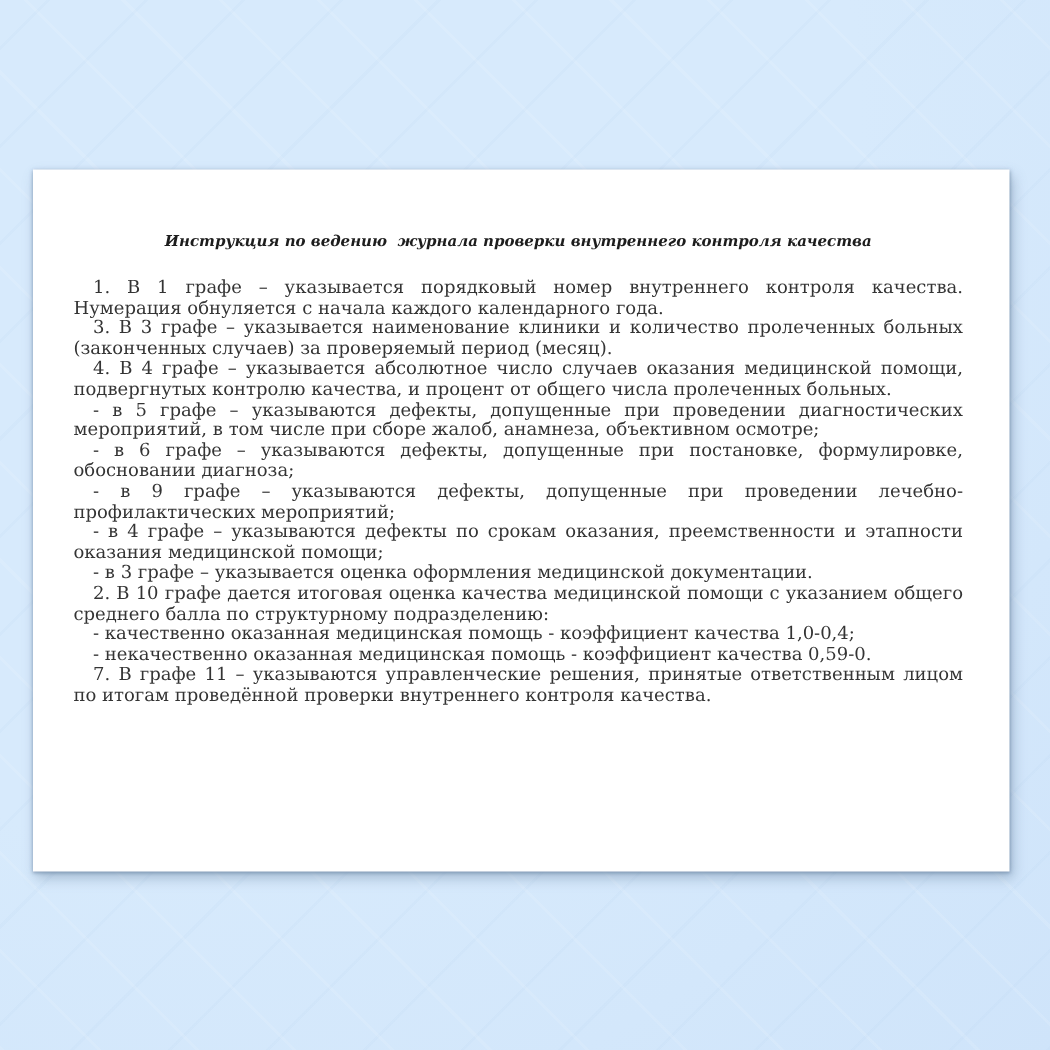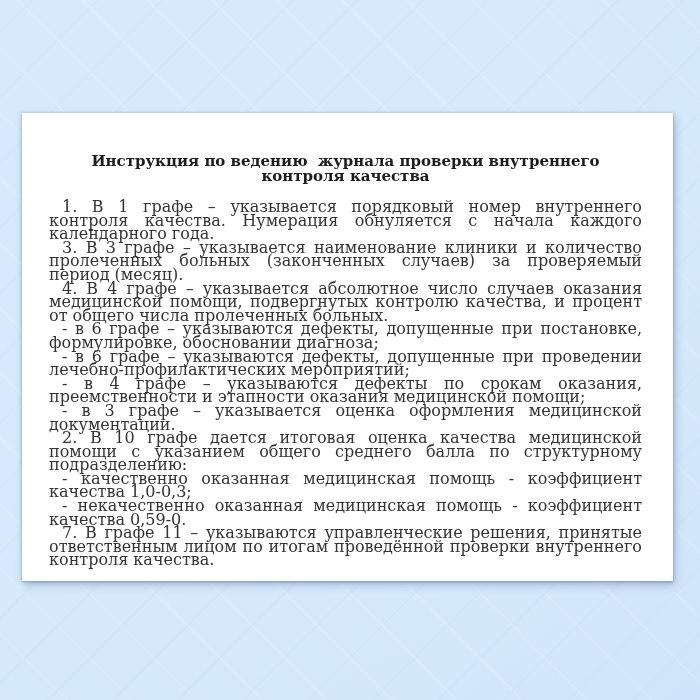--- a/index.html
+++ b/index.html
@@ -34,53 +34,55 @@
     box-shadow:
       0 1px 2px rgba(110, 135, 165, 0.55),
       2px 4px 8px rgba(105, 130, 160, 0.45),
       0 0 3px rgba(130, 150, 175, 0.35);
   }
   .page-inner {
     padding: 41px 31px 0 27px;
     color: var(--text-color);
   }
   .doc-title {
-    font-size: 15px;
+    font-size: 10px;
     font-weight: bold;
     color: var(--title-color);
     text-align: center;
     white-space: pre-wrap;
     margin-bottom: 16px;
     line-height: 15px;
+    font-style: italic;
   }
   .doc-body {
-    font-size: 16px;
+    font-size: 12px;
     line-height: 13.6px;
     text-align: justify;
   }
   .doc-body p {
     text-indent: 13px;
     margin: 0;
   }
 </style>
 </head>
 <body>
 
 <div class="desk">
   <div class="page">
     <div class="page-inner">
       <div class="doc-title">Инструкция по ведению  журнала проверки внутреннего контроля качества</div>
       <div class="doc-body">
           <p>1. В 1 графе – указывается порядковый номер внутреннего контроля качества. Нумерация обнуляется с начала каждого календарного года.</p>
           <p>3. В 3 графе – указывается наименование клиники и количество пролеченных больных (законченных случаев) за проверяемый период (месяц).</p>
           <p>4. В 4 графе – указывается абсолютное число случаев оказания медицинской помощи, подвергнутых контролю качества, и процент от общего числа пролеченных больных.</p>
+          <p>- в 5 графе – указываются дефекты, допущенные при проведении диагностических мероприятий, в том числе при сборе жалоб, анамнеза, объективном осмотре;</p>
           <p>- в 6 графе – указываются дефекты, допущенные при постановке, формулировке, обосновании диагноза;</p>
-          <p>- в 6 графе – указываются дефекты, допущенные при проведении лечебно-профилактических мероприятий;</p>
+          <p>- в 9 графе – указываются дефекты, допущенные при проведении лечебно-профилактических мероприятий;</p>
           <p>- в 4 графе – указываются дефекты по срокам оказания, преемственности и этапности оказания медицинской помощи;</p>
           <p>- в 3 графе – указывается оценка оформления медицинской документации.</p>
           <p>2. В 10 графе дается итоговая оценка качества медицинской помощи с указанием общего среднего балла по структурному подразделению:</p>
-          <p>- качественно оказанная медицинская помощь - коэффициент качества 1,0-0,3;</p>
+          <p>- качественно оказанная медицинская помощь - коэффициент качества 1,0-0,4;</p>
           <p>- некачественно оказанная медицинская помощь - коэффициент качества 0,59-0.</p>
           <p>7. В графе 11 – указываются управленческие решения, принятые ответственным лицом по итогам проведённой проверки внутреннего контроля качества.</p>
         </div>
     </div>
   </div>
 </div>
 
 </body></html>

